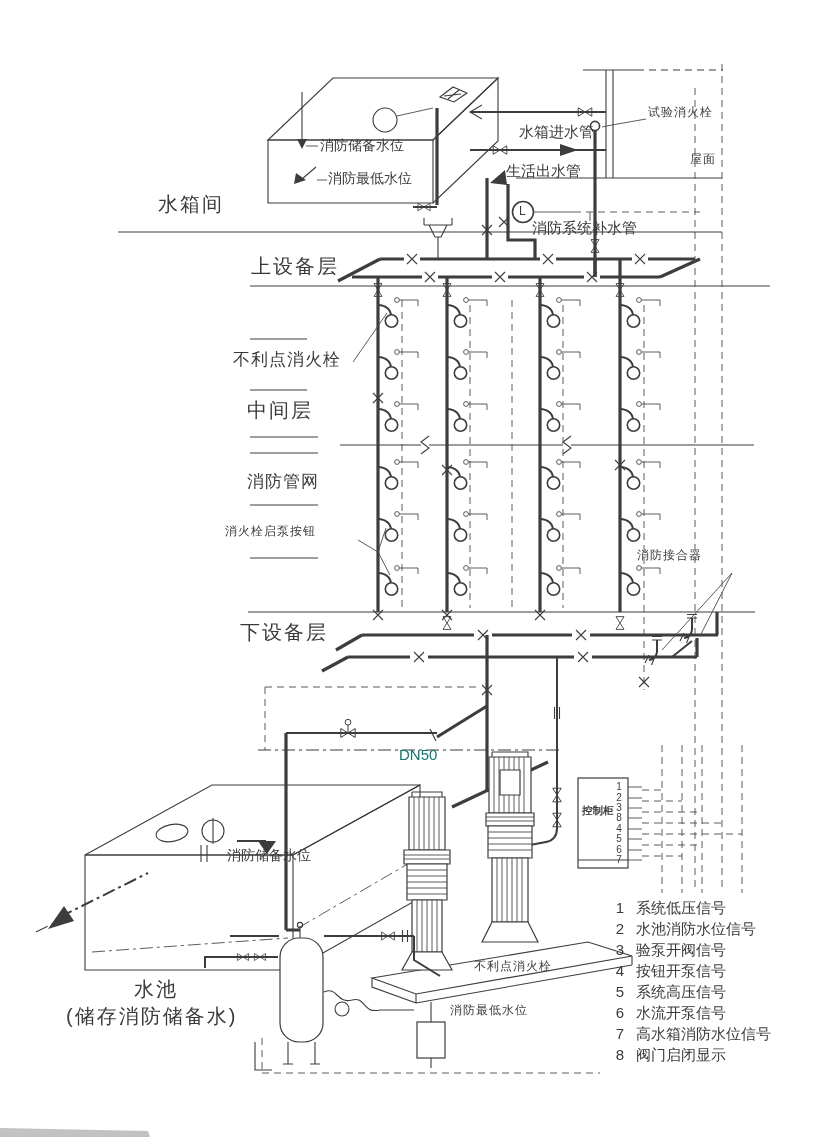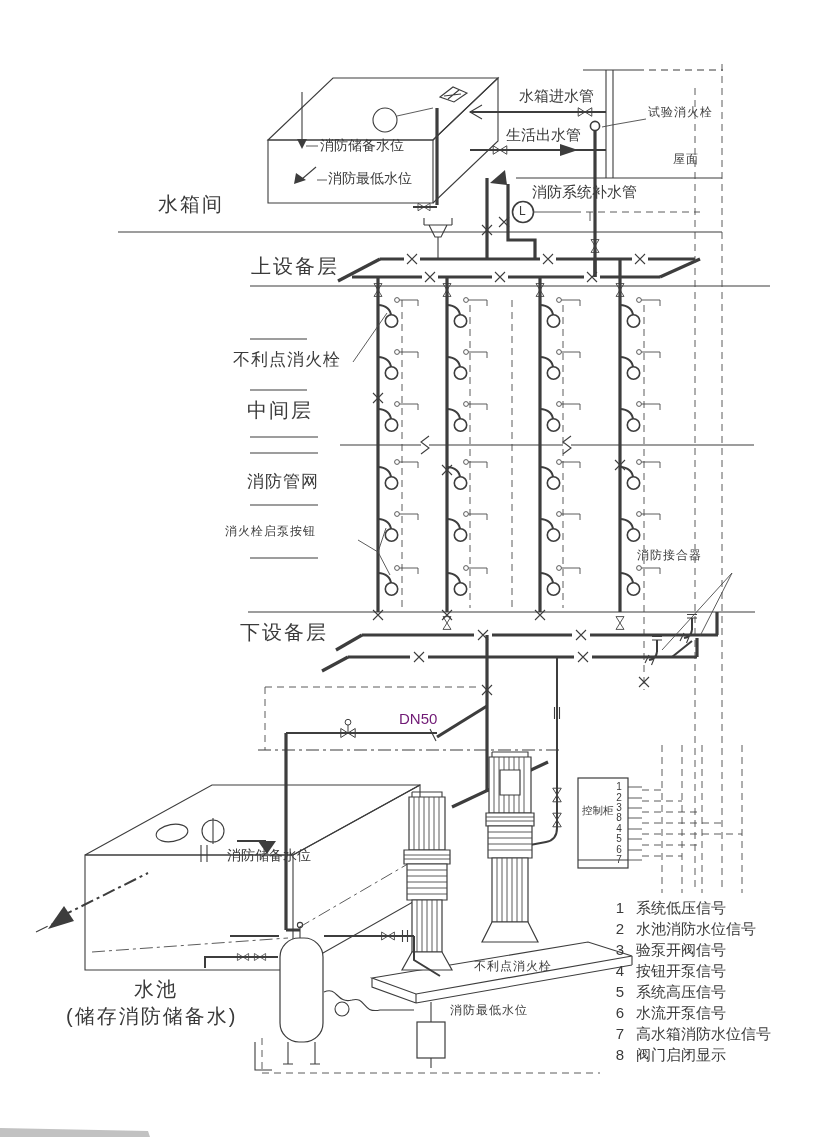--- a/index.html
+++ b/index.html
@@ -3,25 +3,25 @@
 <meta charset="utf-8">
 <style>
   html,body{margin:0;padding:0;background:#e8e8e8;}
   #canvas{position:relative;width:828px;height:1137px;background:#ffffff;overflow:hidden;
           font-family:"Liberation Sans","DejaVu Sans",sans-serif;color:#3a3a3a;}
   #lineart{position:absolute;left:0;top:0;}
   .lbl{position:absolute;white-space:nowrap;color:#3a3a3a;line-height:1.05;}
   .f20{font-size:20px;letter-spacing:2px;}
   .f17{font-size:17px;letter-spacing:1px;}
   .f16{font-size:12px;letter-spacing:1px;}
-  .f15{font-size:15px;}
+  .f15{font-size:15px;margin-top:36px;}
   .f14{font-size:14px;}
   .f12{font-size:12px;}
-  .f10{font-size:10.5px;letter-spacing:0;}
-  .dn{color:#701a75;}
+  .f10{font-size:10.5px;letter-spacing:0;font-weight:bold;}
+  .dn{color:#0f766e;}
   .legend-row{position:absolute;left:612px;display:flex;font-size:15px;color:#3a3a3a;}
   .legend-num{width:16px;text-align:center;margin-right:8px;}
   .term{position:absolute;width:12px;text-align:center;font-size:10px;color:#3a3a3a;left:613px;}
   
   .s1{stroke:#3d3d3d;stroke-width:1.1;fill:none;}
   .s08{stroke:#4a4a4a;stroke-width:0.9;fill:none;}
   .s2{stroke:#3d3d3d;stroke-width:2;fill:none;}
   .s3{stroke:#3d3d3d;stroke-width:3.2;fill:none;}
   .sf{fill:#3d3d3d;stroke:none;}
   .sw{fill:#ffffff;stroke:#3d3d3d;stroke-width:1.6;}
@@ -327,21 +327,21 @@
     <path class="s1" d="M578,860 L628,860"></path>
     <path class="s08" d="M628,787 L642,787 M628,798 L642,798 M628,808 L642,808 M628,818 L642,818 M628,829 L642,829 M628,839 L642,839 M628,850 L642,850 M628,860 L642,860"></path>
   </g>
 
   <polygon points="0,1128 148,1131 150,1137 0,1137" fill="#8f8f8f" opacity="0.55"></polygon>
 </svg>
 
 <div class="lbl f15" style="left:519px;top:88px">水箱进水管</div>
 <div class="lbl f15" style="left:506px;top:127px">生活出水管</div>
 <div class="lbl f16" style="left:648px;top:106px">试验消火栓</div>
-<div class="lbl f16" style="left:673px;top:153px">屋面</div>
+<div class="lbl f16" style="left:690px;top:153px">屋面</div>
 <div class="lbl f14" style="left:320px;top:138px">消防储备水位</div>
 <div class="lbl f14" style="left:328px;top:171px">消防最低水位</div>
 <div class="lbl f20" style="left:158px;top:194px">水箱间</div>
 <div class="lbl f15" style="left:532px;top:184px">消防系统补水管</div>
 <div class="lbl f20" style="left:251px;top:256px">上设备层</div>
 <div class="lbl f17" style="left:233px;top:351px">不利点消火栓</div>
 <div class="lbl f20" style="left:247px;top:400px">中间层</div>
 <div class="lbl f17" style="left:247px;top:473px">消防管网</div>
 <div class="lbl f16" style="left:225px;top:525px">消火栓启泵按钮</div>
 <div class="lbl f16" style="left:637px;top:549px">消防接合器</div>

